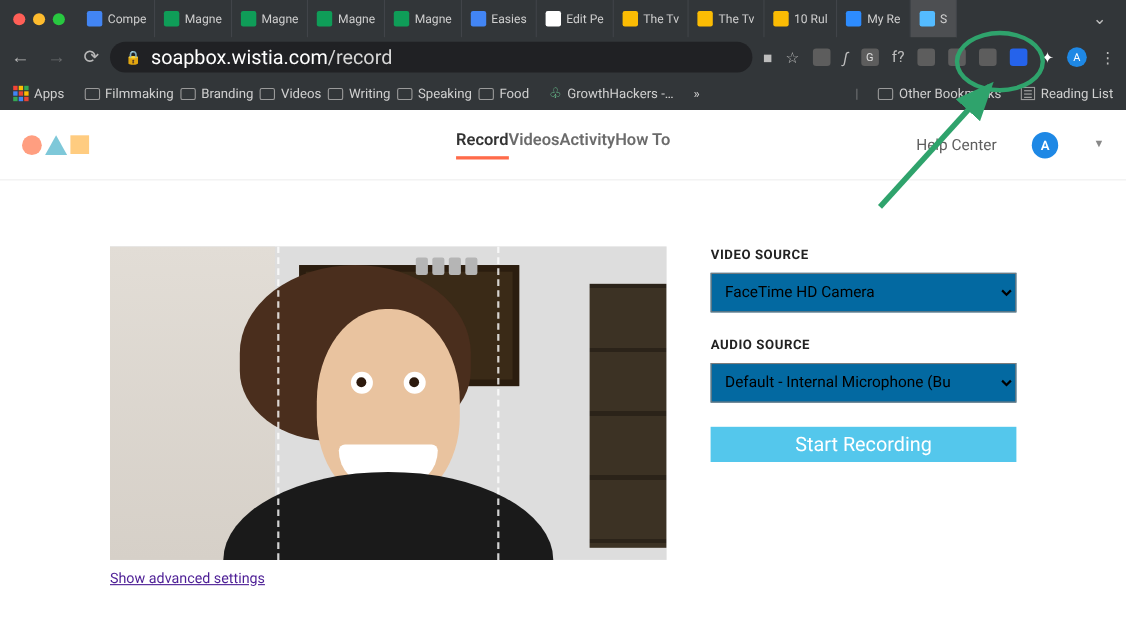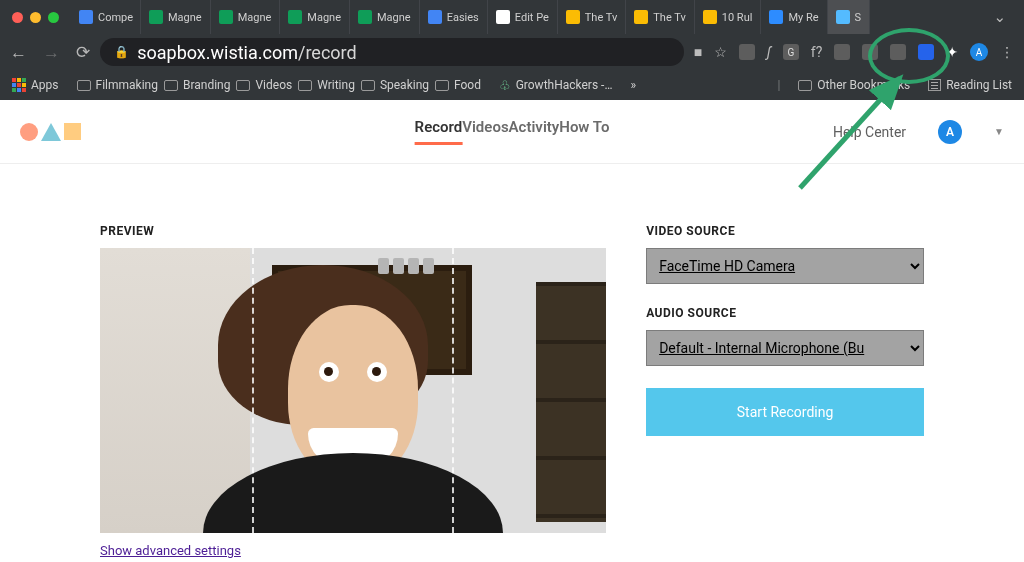--- a/index.html
+++ b/index.html
@@ -77,22 +77,22 @@
 .preview .frame { position:absolute; top:6%; left:34%; width:200px; height:110px; background:#3a2a17; border:6px solid #2b1d0f; }
 .preview .door { position:absolute; left:0; top:0; width:150px; height:100%; background:linear-gradient(#e2ddd6,#d6d0c8); }
 .preview .shelf { position:absolute; right:0; top:12%; width:70px; height:240px; background:repeating-linear-gradient(#2b2319,#2b2319 4px,#3c3224 4px,#3c3224 58px); }
 .preview .guides { position:absolute; top:0; bottom:0; width:0; border-left:2px dashed rgba(255,255,255,.8); }
 .preview .g1 { left:30%; } .preview .g2 { right:30%; }
 .preview .knobs { position:absolute; top:10px; right:34%; display:flex; gap:4px; }
 .preview .knobs i { width:11px; height:16px; background:#b5b5b5; border-radius:2px; }
 .advanced { font-size:13px; color:#4c1d95; text-decoration:underline; margin-top:10px; display:inline-block; }
 
 .right { width:280px; }
-.select { width:100%; height:36px; border:1px solid #7c7c7c; font-size:14px; padding:0 8px; background:#a3a3a3; margin-bottom:22px;text-decoration:underline; }
-.startbtn { width:100%; height:48px; background:#54c7ec; color:#fff; border:none; font-size:14px; }
+.select { width:100%; height:36px; border:1px solid #7c7c7c; font-size:14px; padding:0 8px; background:#0369a1; margin-bottom:22px; }
+.startbtn { width:100%; height:32px; background:#54c7ec; color:#fff; border:none; font-size:18px; }
 
 
 .annot-circle { position:absolute; left:868px; top:28px; width:82px; height:56px; border:4px solid #2fa36c; border-radius:50%; pointer-events:none; }
 .annot-arrow { position:absolute; left:790px; top:68px; width:130px; height:130px; pointer-events:none; }
 </style>
 </head>
 <body>
 
 <div class="chrome">
   <div class="titlebar">
@@ -255,21 +255,20 @@
       </div>
     <div class="navright">
       <span>Help Center</span>
       <span class="av">A</span>
       <span class="drop">▼</span>
     </div>
   </div>
 
   <div class="content">
     <div class="left">
-      <div class="label">PREVIEW</div>
       <div class="preview">
         <div class="door"></div>
         <div class="frame"></div>
         <div class="shelf"></div>
         <div class="hair"></div>
         <div class="face"></div>
         <div class="eyes">
             <i></i>
             <i></i>
           </div>

